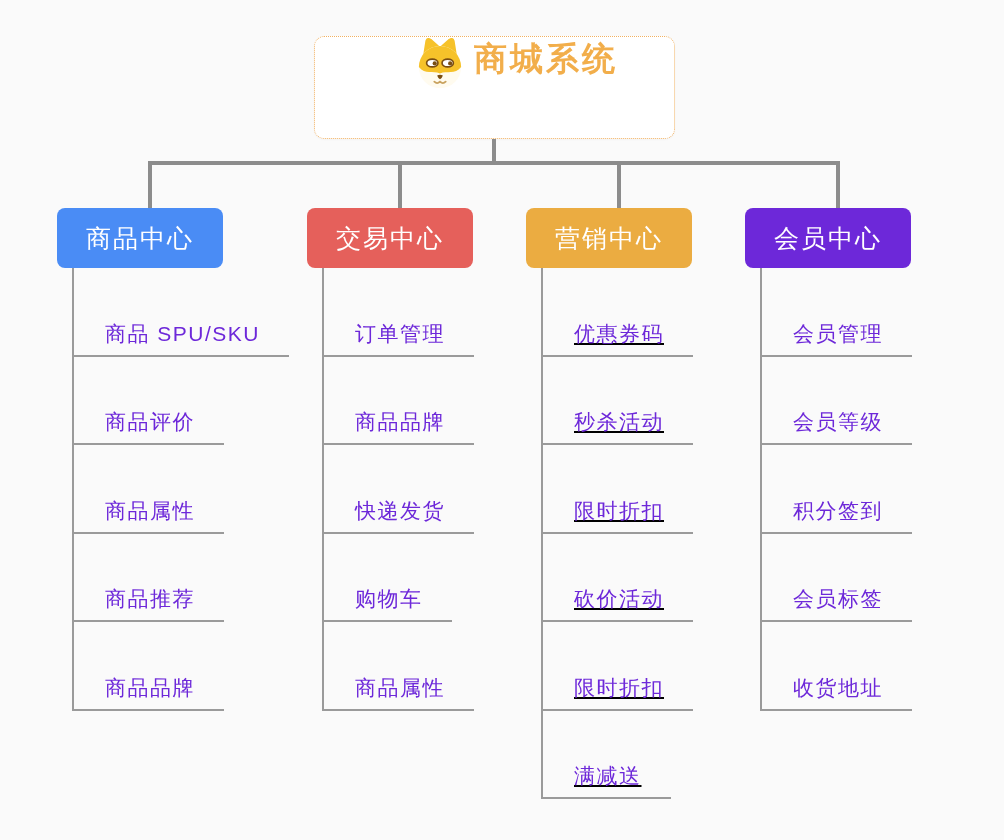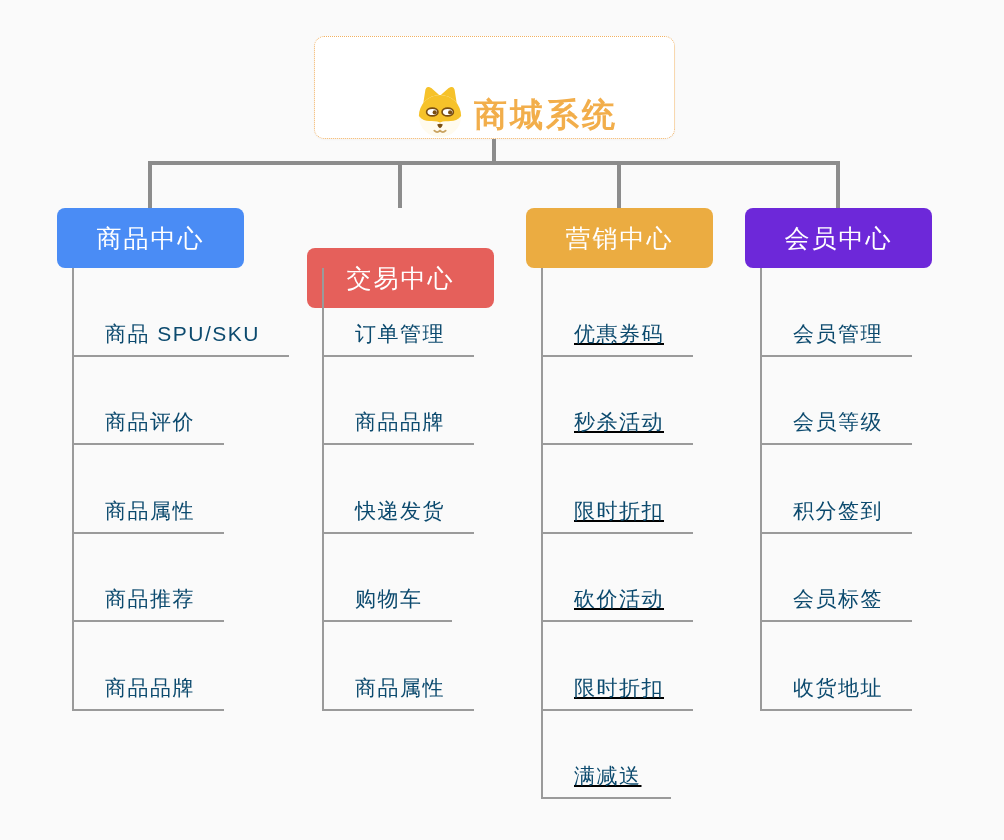--- a/index.html
+++ b/index.html
@@ -12,21 +12,21 @@
   }
   .stage { position: absolute; inset: 0; width: 1004px; height: 840px; }
 
   
   .root-node {
     position: absolute; left: 314px; top: 36px;
     width: 361px; height: 103px;
     background: #FFFFFF;
     border: 1px dotted #F2B161;
     border-radius: 10px;
-    display: flex; align-items: flex-end; justify-content: center;
+    display: flex; align-items: flex-start; justify-content: center;
     gap: 8px;
     box-shadow: 0 1px 2px rgba(0,0,0,0.03);
     padding-left: 43px;
   }
   .root-title {
     font-size: 33px; font-weight: 600; letter-spacing: 3px;
     color: #F2AE4B;
     white-space: nowrap;
   }
   .dog-icon { width: 52px; height: 52px; flex: 0 0 auto; }
@@ -35,29 +35,29 @@
   .conn { position: absolute; background: #8C8C8C; }
   .conn-root-stem  { left: 492px; top: 139px; width: 4px; height: 24px; }
   .conn-trunk      { left: 148px; top: 161px; width: 692px; height: 4px; }
   .conn-drop       { top: 161px; width: 4px; height: 47px; }
   .conn-drop-0 { left: 148px; } .conn-drop-1 { left: 398px; }
   .conn-drop-2 { left: 617px; } .conn-drop-3 { left: 836px; }
 
   
   .branch-node {
     position: absolute; top: 208px;
-    width: 187px; height: 60px;
+    width: 166px; height: 60px;
     border-radius: 8px;
     display: flex; align-items: center; justify-content: center;
     color: #FFFFFF;
     font-size: 25px; letter-spacing: 2px;
     cursor: default;
   }
   .branch-0 { left: 57px;  background: #4A8CF5; }
-  .branch-1 { left: 307px; background: #E5605B; margin-top: 40px; }
+  .branch-1 { left: 307px; background: #E5605B; }
   .branch-2 { left: 526px; background: #EBAC41; }
   .branch-3 { left: 745px; background: #6d28d9; }
 
   
   .column {
     position: absolute; top: 268px;
     border-left: 2px solid #9A9A9A;
     width: max-content;
   }
   .col-0 { left: 72px; } .col-1 { left: 322px; }
@@ -65,21 +65,21 @@
 
   .subtopic {
     height: 88.5px;
     border-bottom: 2px solid #9A9A9A;
     display: flex; align-items: flex-end;
     width: max-content;
     padding: 0 29px 7px 31px;
   }
   .subtopic-label {
     font-size: 21px; letter-spacing: 1.5px;
-    color: #0c4a6e;
+    color: #6d28d9;
     white-space: nowrap;
     margin-top: 24px;
   }
 </style>
 </head>
 <body>
 
 <div class="stage">
 
   <div class="root-node">

